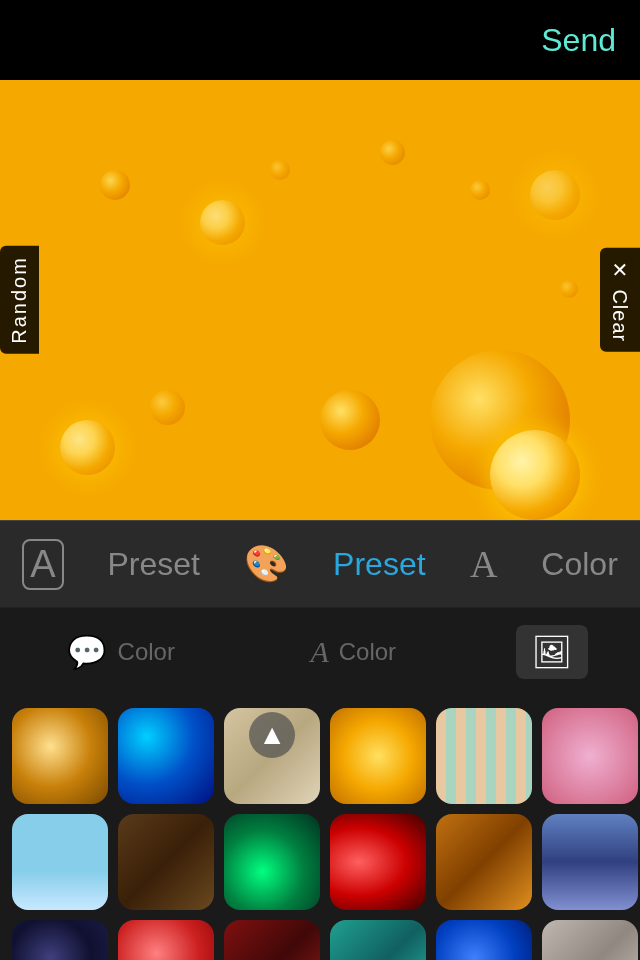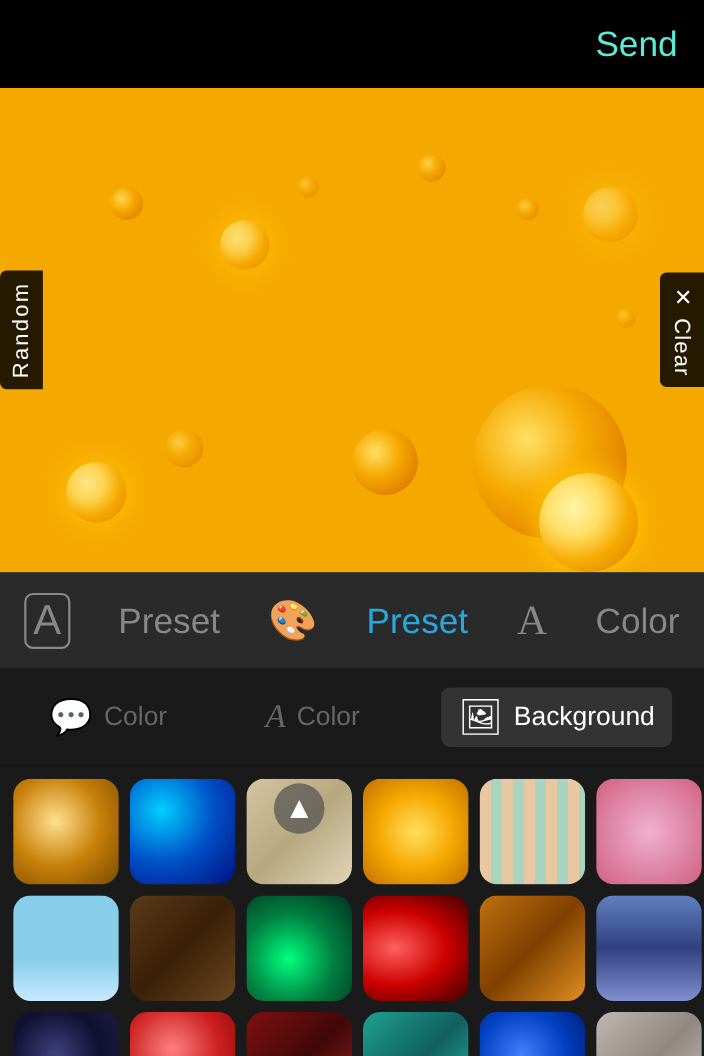--- a/index.html
+++ b/index.html
@@ -275,21 +275,20 @@
   <div class="sub-tab-item">
     <span class="sub-icon">💬</span>
     <span>Color</span>
   </div>
   <div class="sub-tab-item">
     <span class="sub-icon" style="font-family:Georgia,serif;font-size:30px;font-style:italic;">A</span>
     <span>Color</span>
   </div>
   <div class="sub-tab-item active">
     <span class="sub-icon">🖼</span>
-    <span>Background</span>
   </div>
 </div>
 
 <div id="grid-container">
   <div id="grid-wrapper">
 
     <div class="grid-row" style="position:relative;">
       <div class="grid-cell">
           <div class="swatch swatch-gold-bokeh"></div>
         </div>

